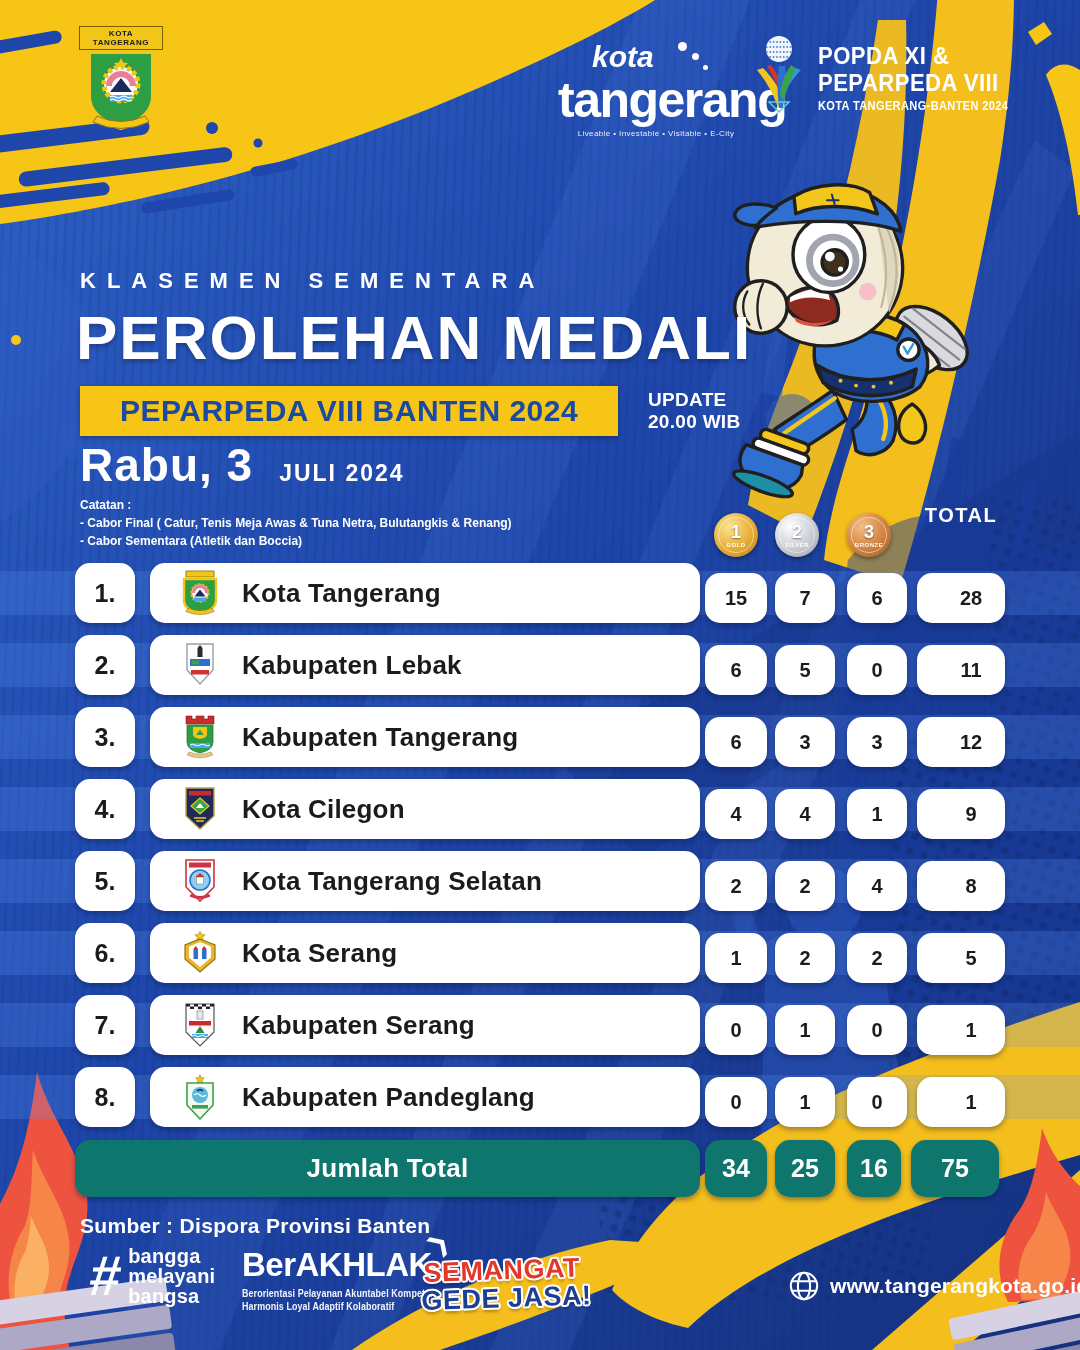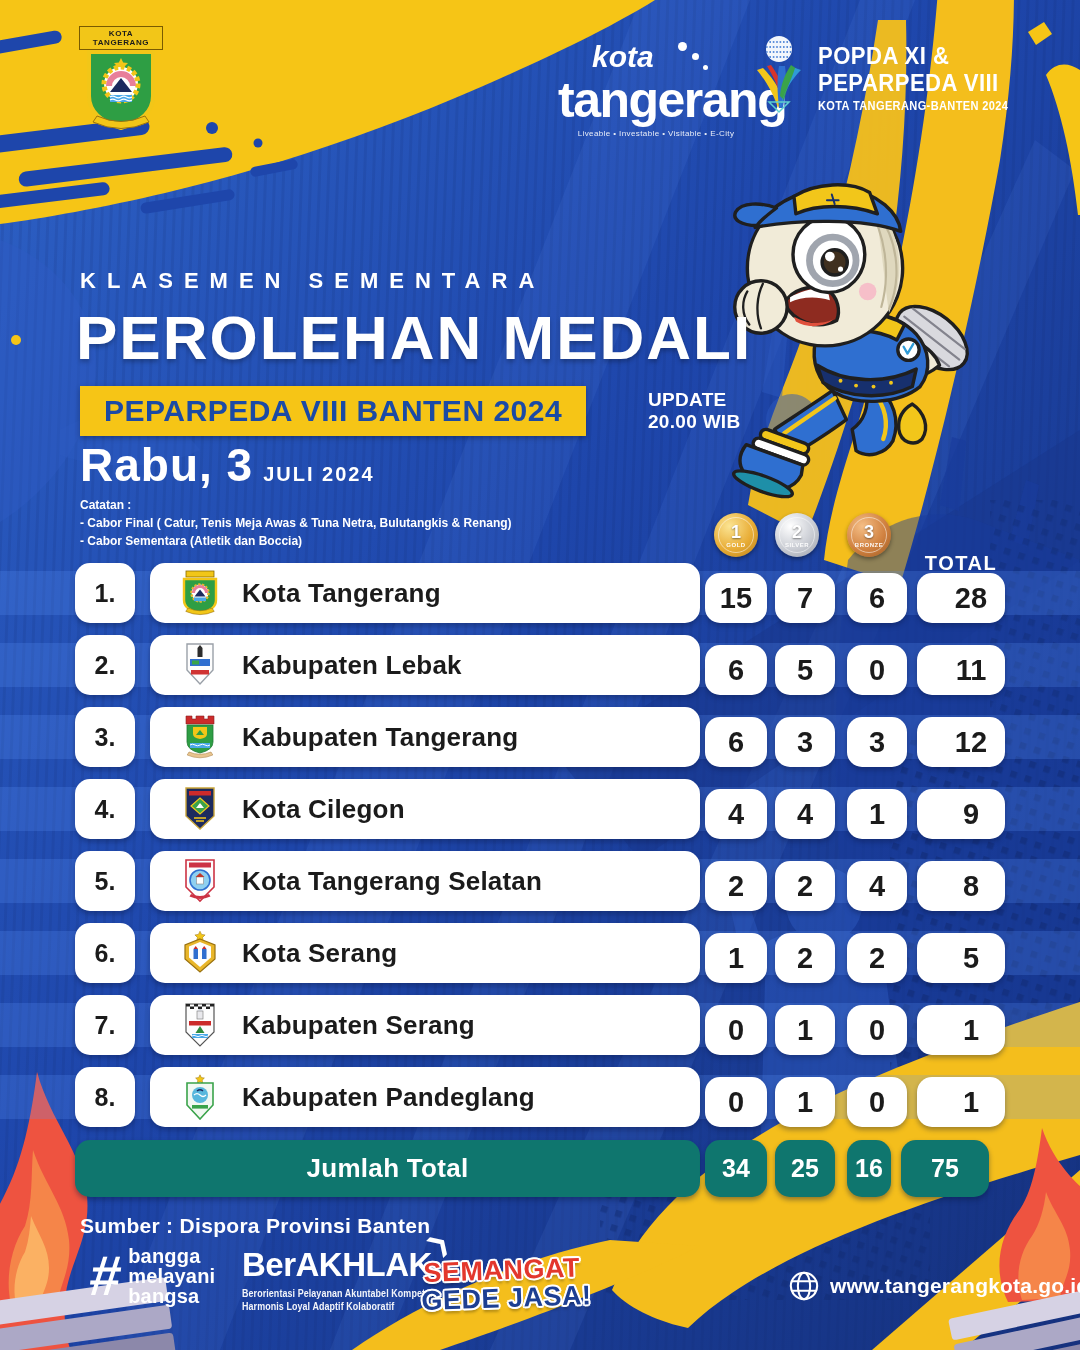--- a/index.html
+++ b/index.html
@@ -25,62 +25,62 @@
   .event-logo{left:750px;top:34px;display:flex;gap:10px;align-items:flex-start;color:#fff;}
   .event-text{margin-top:8px;transform:scaleX(.92);transform-origin:left top;}
   .ev1,.ev2{font-size:24px;font-weight:800;letter-spacing:.5px;line-height:27px;white-space:nowrap;}
   .ev3{font-size:12px;font-weight:700;letter-spacing:.4px;margin-top:3px;white-space:nowrap;}
 
   
   .kicker{left:80px;top:268px;font-size:22px;font-weight:700;letter-spacing:11px;color:#fff;white-space:nowrap;}
   .main-title{left:76px;top:302px;font-size:62px;font-weight:800;letter-spacing:2px;color:#fff;
     white-space:nowrap;text-shadow:0 3px 4px rgba(0,0,0,.25);}
   .badge{left:80px;top:386px;background:#F6C516;color:#1B4AA5;font-size:30px;font-weight:800;
-    padding:8px 24px;letter-spacing:.5px;white-space:nowrap;box-shadow:0 2px 5px rgba(0,0,0,.3);}
+    padding:8px 40px;letter-spacing:.5px;white-space:nowrap;box-shadow:0 2px 5px rgba(0,0,0,.3);}
   .update{left:648px;top:389px;color:#fff;font-weight:800;font-size:19px;line-height:22px;letter-spacing:.3px;}
   .date{left:80px;top:438px;color:#fff;white-space:nowrap;}
   .date-day{font-size:46px;font-weight:800;letter-spacing:1px;}
-  .date-rest{font-size:20px;font-weight:800;letter-spacing:2px;margin-left:10px;}
+  .date-rest{font-size:23px;font-weight:800;letter-spacing:2px;margin-left:26px;}
   .notes{left:80px;top:496px;color:#fff;font-weight:700;font-size:12px;line-height:18px;}
   .notes div{white-space:nowrap;}
 
   
   .medal{position:absolute;z-index:2;width:44px;height:44px;border-radius:50%;display:flex;flex-direction:column;
     align-items:center;justify-content:center;color:#fff;font-weight:800;box-shadow:0 2px 4px rgba(0,0,0,.4);}
   .medal::after{content:"";position:absolute;inset:4px;border-radius:50%;border:1.5px solid rgba(255,255,255,.5);}
   .medal .num{font-size:18px;line-height:1;text-shadow:0 1px 2px rgba(0,0,0,.45);}
   .medal .lbl{font-size:6px;letter-spacing:.5px;margin-top:1px;opacity:.95;}
   .gold{left:714px;top:513px;background:radial-gradient(circle at 35% 30%,#FBE493,#E8AC35 55%,#B97F17);}
   .silver{left:775px;top:513px;background:radial-gradient(circle at 35% 30%,#FFFFFF,#C9CCD3 55%,#9A9EA8);}
   .bronze{left:847px;top:513px;background:radial-gradient(circle at 35% 30%,#F5BE85,#D08140 55%,#9E5B22);}
-  .total-h{left:917px;top:552px;width:88px;text-align:center;color:#fff;font-weight:800;font-size:20px;letter-spacing:1.5px;}
+  .total-h{left:917px;top:504px;width:88px;text-align:center;color:#fff;font-weight:800;font-size:20px;letter-spacing:1.5px;}
 
   
   .rows{left:75px;top:563px;width:930px;display:flex;flex-direction:column;gap:12px;}
   .row{display:flex;height:60px;position:relative;}
   .row::before{content:"";position:absolute;left:-75px;width:1080px;top:8px;bottom:8px;background:rgba(96,150,250,.22);}
   .cell{position:relative;z-index:1;background:#fff;border-radius:15px;box-shadow:0 3px 5px rgba(8,20,60,.35);
     display:flex;align-items:center;justify-content:center;color:#1b1b1b;font-weight:700;}
   .rank{width:60px;font-size:25px;}
   .name{width:550px;margin-left:15px;justify-content:flex-start;padding-left:30px;gap:22px;font-size:26px;letter-spacing:.2px;}
-  .v{font-size:29px;margin-top:10px;}
+  .v{font-size:20px;margin-top:10px;}
   .vg{width:62px;margin-left:5px;}
   .vs{width:60px;margin-left:8px;}
   .vb{width:60px;margin-left:12px;}
   .vt{width:88px;margin-left:10px;padding-left:20px;}
   .rlogo{flex:0 0 40px;}
 
   .trow{left:75px;top:1140px;width:930px;display:flex;height:57px;}
   .tlabel,.tv{background:#0f766e;border-radius:15px;color:#fff;font-weight:700;display:flex;align-items:center;
     justify-content:center;box-shadow:0 3px 5px rgba(8,20,60,.4);}
   .tlabel{width:625px;font-size:26px;letter-spacing:.3px;}
   .tv{font-size:25px;}
   .tvg{width:62px;margin-left:5px;}
   .tvs{width:60px;margin-left:8px;}
-  .tvb{width:44px;margin-left:12px;}
+  .tvb{width:54px;margin-left:12px;}
   .tvt{width:88px;margin-left:10px;}
 
   .source{left:80px;top:1214px;color:#fff;font-weight:700;font-size:21px;letter-spacing:.3px;}
 
   
   .bangga{left:90px;top:1246px;display:flex;align-items:center;gap:7px;color:#fff;}
   .hash{font-size:56px;font-weight:800;line-height:.85;transform:skewX(-6deg);}
   .bangga-lines{font-size:20px;font-weight:700;line-height:20px;letter-spacing:.2px;}
   .berakhlak{left:242px;top:1248px;color:#fff;}
   .ber-title{font-size:33px;font-weight:800;letter-spacing:-.5px;position:relative;display:inline-block;line-height:1;}

